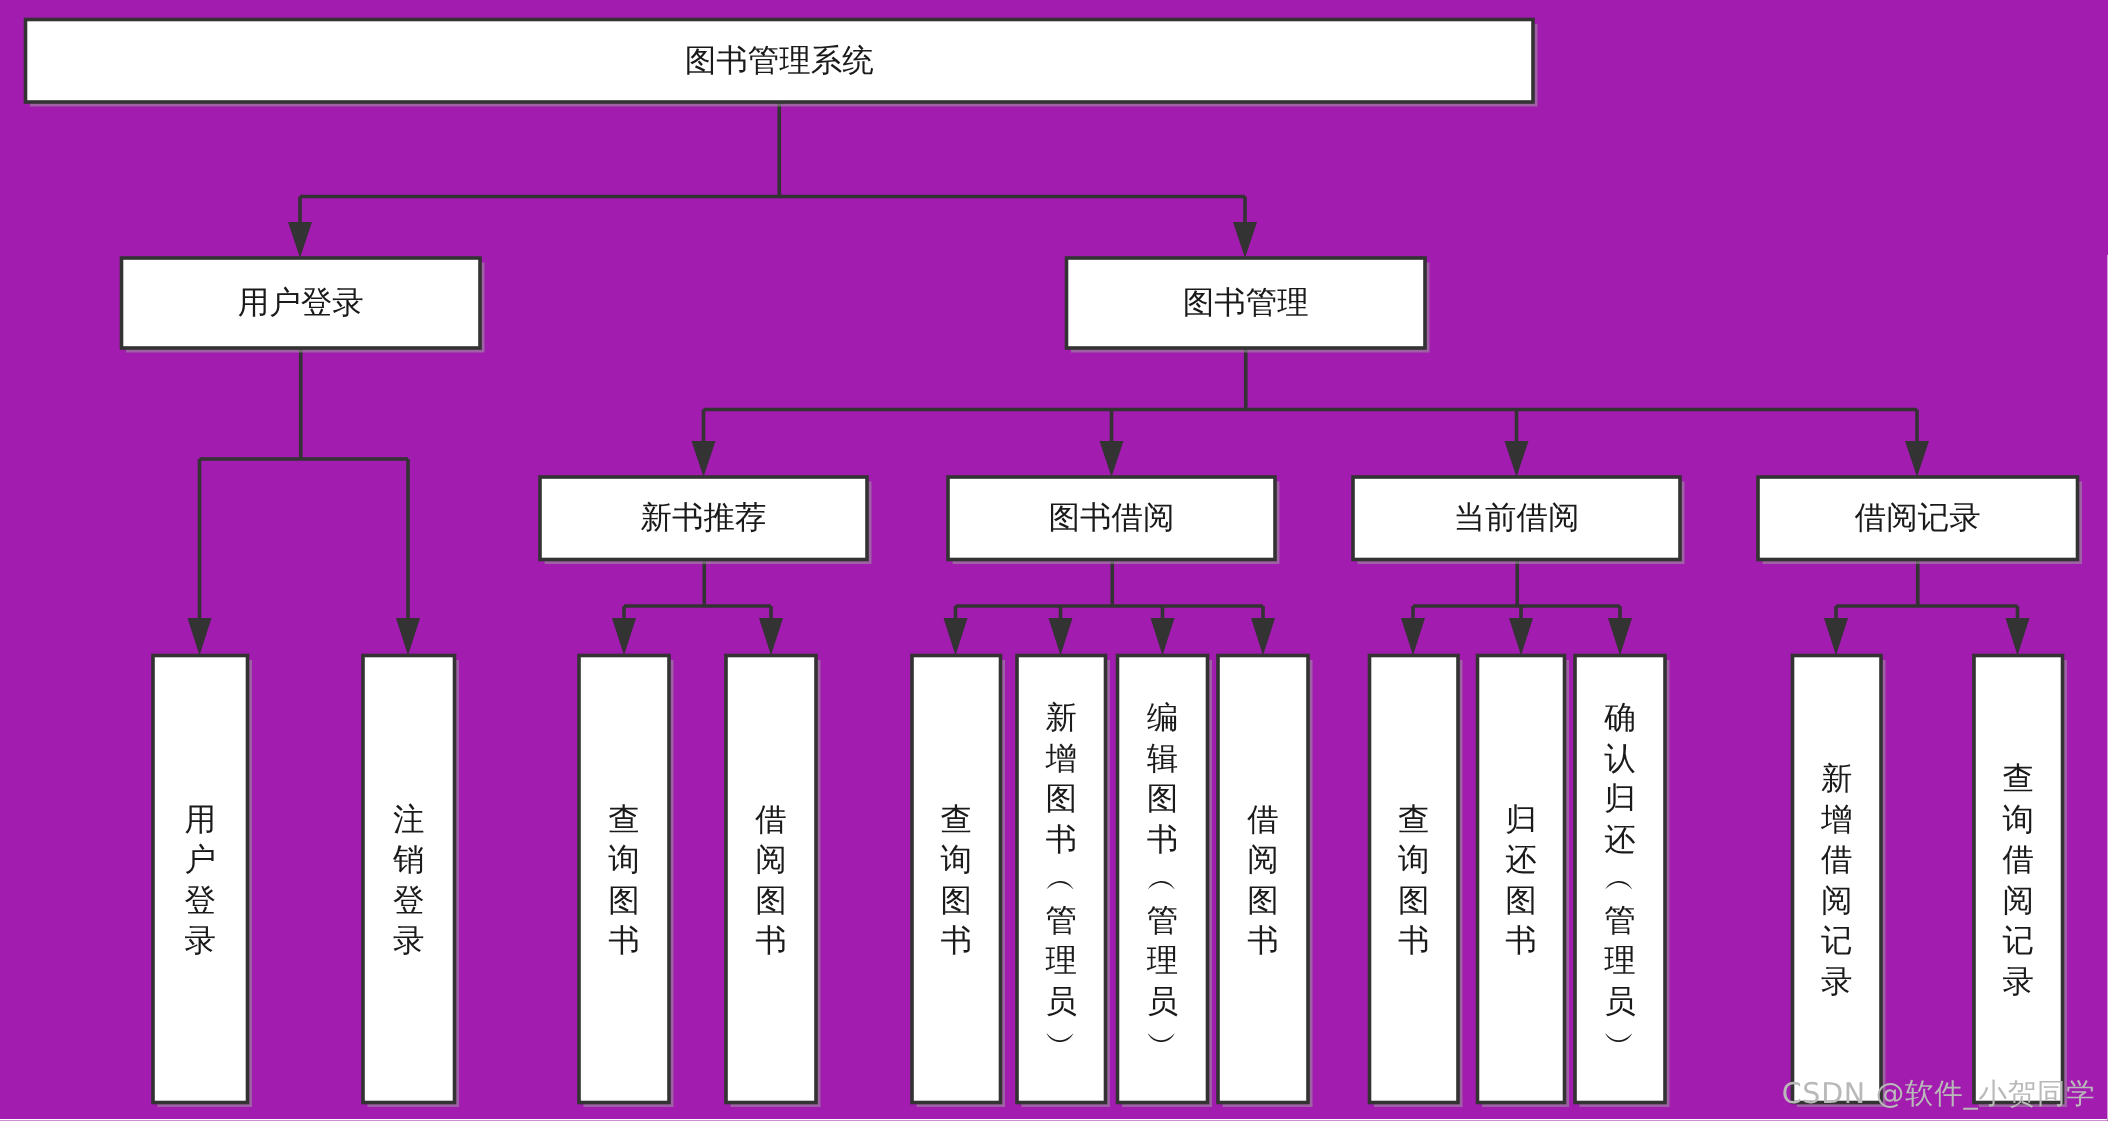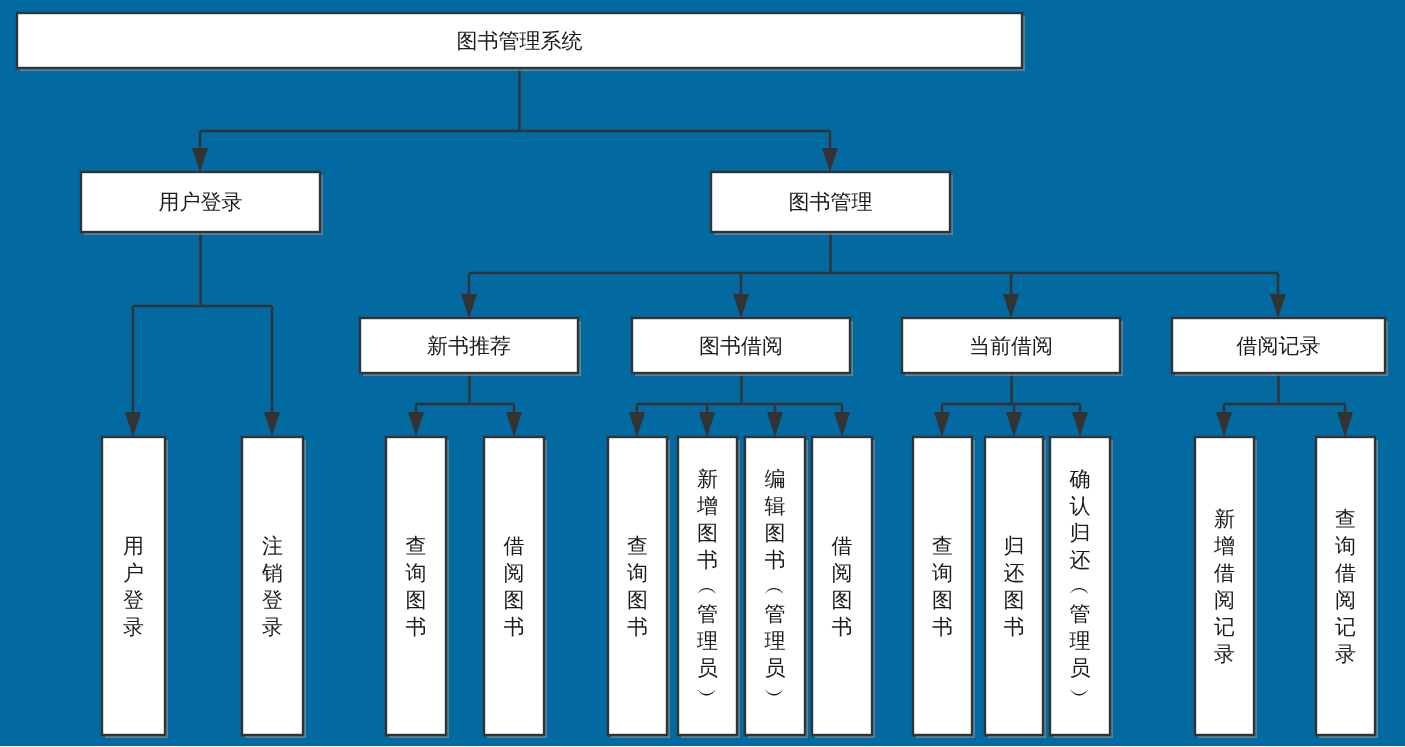--- a/index.html
+++ b/index.html
@@ -8,21 +8,21 @@
     padding: 0;
     background: #ffffff;
   }
   body {
     font-family: "DejaVu Sans", "Liberation Sans", sans-serif;
   }
   #diagram-root {
     position: relative;
     width: 1405px;
     height: 746px;
-    background: #0369a1;
+    background: #a21caf;
     overflow: hidden;
   }
   svg.flow {
     position: absolute;
     left: 0;
     top: 0;
     width: 1405px;
     height: 747px;
   }
   .node-rect {
@@ -208,13 +208,14 @@
           <text x="1224.5" y="526.06" class="node-label-vertical"><tspan x="1224.5" dy="0">新</tspan><tspan x="1224.5" dy="27">增</tspan><tspan x="1224.5" dy="27">借</tspan><tspan x="1224.5" dy="27">阅</tspan><tspan x="1224.5" dy="27">记</tspan><tspan x="1224.5" dy="27">录</tspan></text>
         </g>
         <g>
           <rect x="1319" y="440" width="59" height="298" class="node-shadow"></rect>
           <rect x="1316" y="437" width="59" height="298" class="node-rect"></rect>
           <text x="1345.5" y="526.06" class="node-label-vertical"><tspan x="1345.5" dy="0">查</tspan><tspan x="1345.5" dy="27">询</tspan><tspan x="1345.5" dy="27">借</tspan><tspan x="1345.5" dy="27">阅</tspan><tspan x="1345.5" dy="27">记</tspan><tspan x="1345.5" dy="27">录</tspan></text>
         </g>
       </g>
   </svg>
 
+  <div class="watermark">CSDN @软件_小贺同学</div>
 </div>
 
 </body></html>

